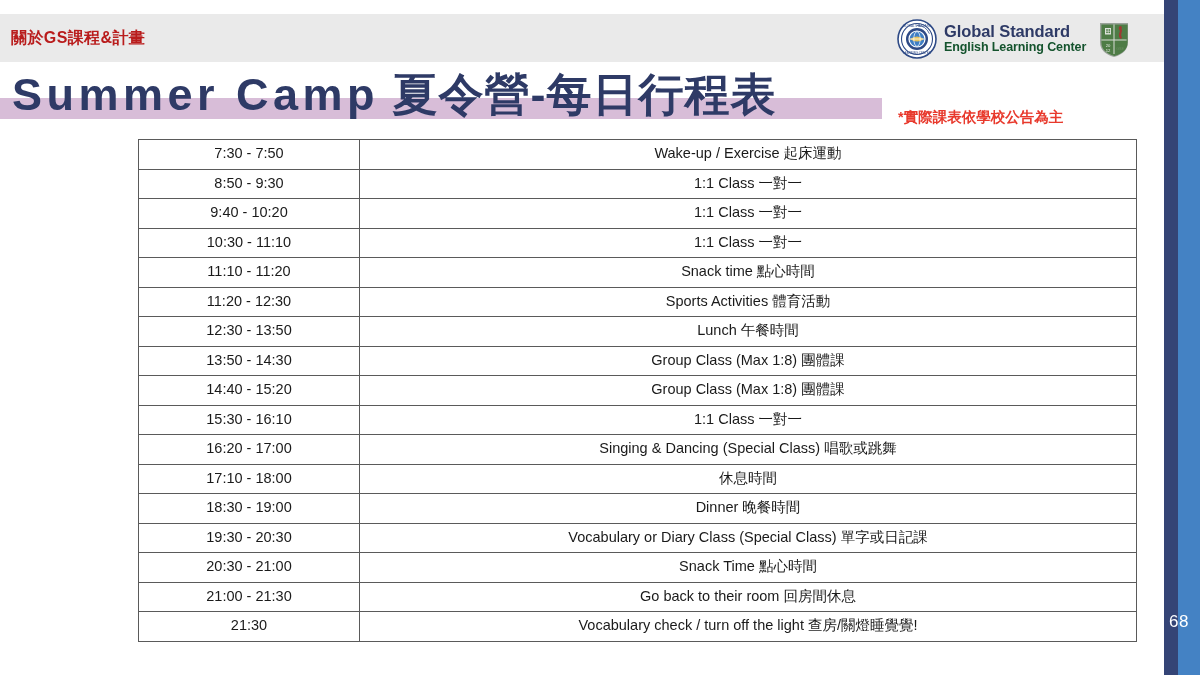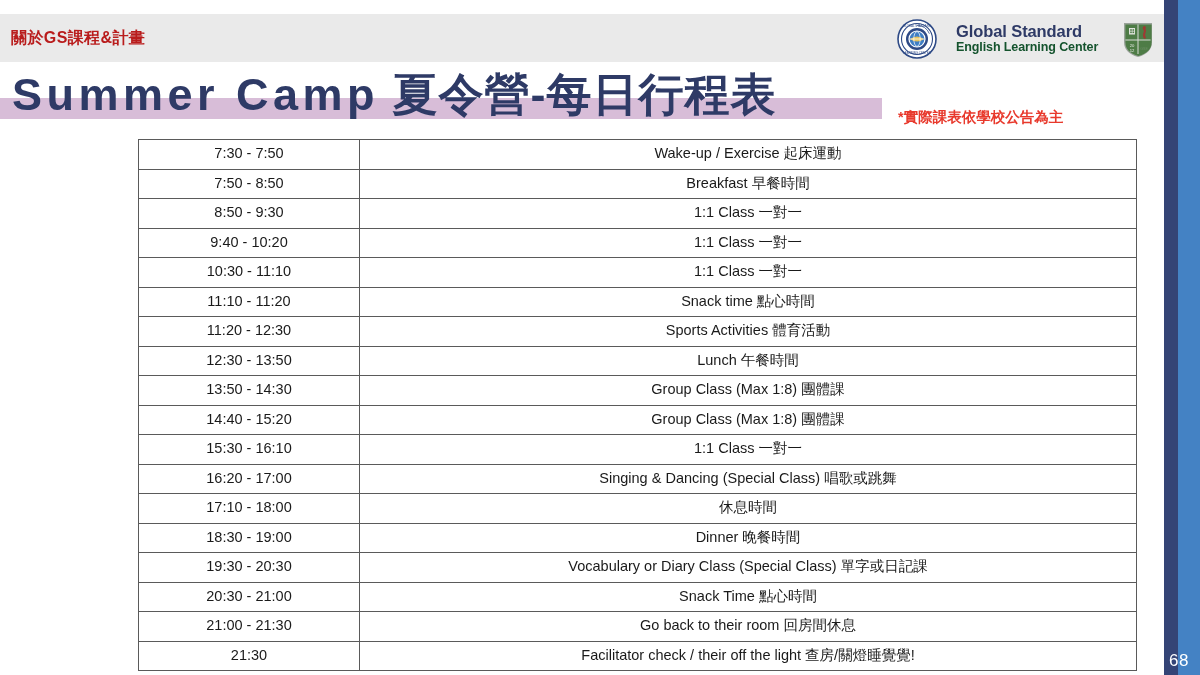--- a/index.html
+++ b/index.html
@@ -28,21 +28,21 @@
     position: absolute;
     top: 0;
     left: 1178px;
     width: 22px;
     height: 675px;
     background: #4482c4;
   }
   #slide-number {
     position: absolute;
     left: 1158px;
-    top: 651px;
+    top: 612px;
     width: 42px;
     text-align: center;
     color: #ffffff;
     font-size: 17px;
     font-family: "Liberation Sans", sans-serif;
     z-index: 5;
     letter-spacing: 0.5px;
   }
 
   
@@ -66,21 +66,21 @@
   }
 
   
   #brand-lockup {
     position: absolute;
     top: 18px;
     left: 897px;
     height: 42px;
     display: flex;
     align-items: center;
-    gap: 19px;
+    gap: 7px;
   }
   #gs-seal-icon { flex: none; width: 40px; height: 40px; }
   #brand-text {
     display: flex;
     flex-direction: column;
     justify-content: center;
     line-height: 1.08;
   }
   #brand-title {
     font-size: 16.5px;
@@ -210,24 +210,20 @@
 <div id="page-title"><span class="latin-part">Summer Camp</span><span class="cjk-part"> 夏令營-每日行程表</span></div>
 <div id="title-note">*實際課表依學校公告為主</div>
 
 <table id="schedule-table">
   <tbody>
       <tr>
         <td class="time-cell">7:30 - 7:50</td>
         <td class="activity-cell">Wake-up / Exercise 起床運動</td>
       </tr>
       <tr>
-        <td class="time-cell">7:50 - 8:50</td>
-        <td class="activity-cell">Breakfast 早餐時間</td>
-      </tr>
-      <tr>
         <td class="time-cell">8:50 - 9:30</td>
         <td class="activity-cell">1:1 Class 一對一</td>
       </tr>
       <tr>
         <td class="time-cell">9:40 - 10:20</td>
         <td class="activity-cell">1:1 Class 一對一</td>
       </tr>
       <tr>
         <td class="time-cell">10:30 - 11:10</td>
         <td class="activity-cell">1:1 Class 一對一</td>
@@ -275,16 +271,16 @@
       <tr>
         <td class="time-cell">20:30 - 21:00</td>
         <td class="activity-cell">Snack Time 點心時間</td>
       </tr>
       <tr>
         <td class="time-cell">21:00 - 21:30</td>
         <td class="activity-cell">Go back to their room 回房間休息</td>
       </tr>
       <tr>
         <td class="time-cell">21:30</td>
-        <td class="activity-cell">Facilitator check / their off the light 查房/關燈睡覺覺!</td>
+        <td class="activity-cell">Vocabulary check / turn off the light 查房/關燈睡覺覺!</td>
       </tr>
     </tbody>
 </table>
 
 </body></html>

